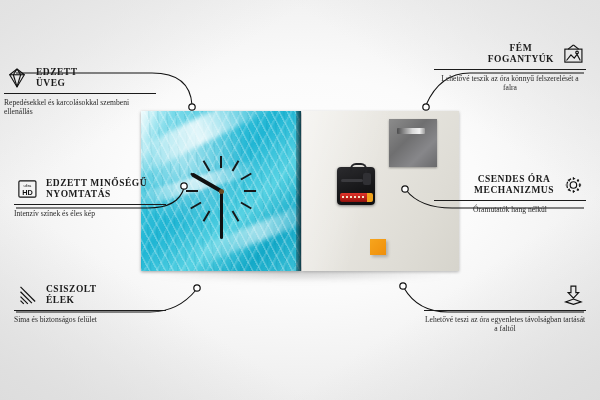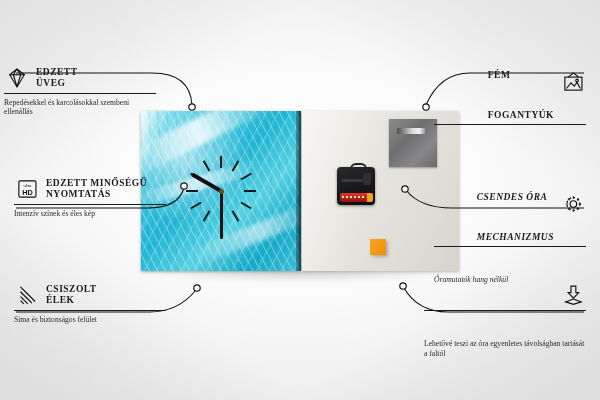--- a/index.html
+++ b/index.html
@@ -90,21 +90,21 @@
   .co-title{font-family:"Liberation Serif", serif;font-weight:bold;font-size:9.5px;letter-spacing:.5px;
     color:#1b1b1b;line-height:11.5px;white-space:nowrap;}
   .co-rule{height:1px;background:#1b1b1b;margin:3px 0 3.5px 0;}
   .co-desc{font-family:"Liberation Serif", serif;font-size:7.6px;color:#2a2a2a;line-height:9.6px;}
   .co-head{display:flex;align-items:center;gap:6px;}
   .ico{flex:0 0 auto;width:26px;height:24px;display:block;text-align:center;}
 
   .left .co-head{justify-content:flex-start;}
   .left .co-title,.left .co-desc{text-align:left;}
   .right .co-head{justify-content:flex-end;}
-  .right .co-title,.right .co-desc{text-align:left;margin-top:28px;}
+  .right .co-title,.right .co-desc{text-align:center;}
 
   svg.leader{position:absolute;left:0;top:0;width:600px;height:400px;pointer-events:none;}
 </style>
 </head>
 <body>
 
 <div id="stage">
   <div class="vig"></div>
 
   <div class="shadow"></div>
@@ -272,23 +272,24 @@
           <rect x="6" y="8" width="21" height="16"></rect>
               <path d="M16.5 3 L10 8"></path>
               <path d="M16.5 3 L23 8"></path>
           <path d="M8 22 L13.5 15 L17.5 19 L21 14.5 L25 22"></path>
               <circle cx="21" cy="12" r="1.6"></circle>
             </g>
           </svg>
       </span>
     </div>
     <div class="co-rule"></div>
-  </div>
-
-  <div class="callout right" style="left:434px;top:164px;width:152px;font-style:italic;">
+    <div class="co-desc">Lehetővé teszik az óra könnyű felszerelését a falra</div>
+  </div>
+
+  <div class="callout right" style="left:434px;top:173px;width:152px;">
     <div class="co-head">
       <span>
         <div class="co-title">CSENDES ÓRA</div>
         <div class="co-title">MECHANIZMUS</div>
       </span>
       <span class="ico">
         <svg viewBox="0 0 32 28" width="26" height="24">
             <g fill="none" stroke="#111" stroke-width="1.5">
           <circle cx="16.5" cy="14" r="4"></circle>
           <path d="M16.5 4.5 v3 M16.5 20.5 v3 M7 14 h3 M23 14 h3 M9.8 7.3 l2.1 2.1 M21.1 18.6 l2.1 2.1 M23.2 7.3 l-2.1 2.1 M11.9 18.6 l-2.1 2.1"></path>

